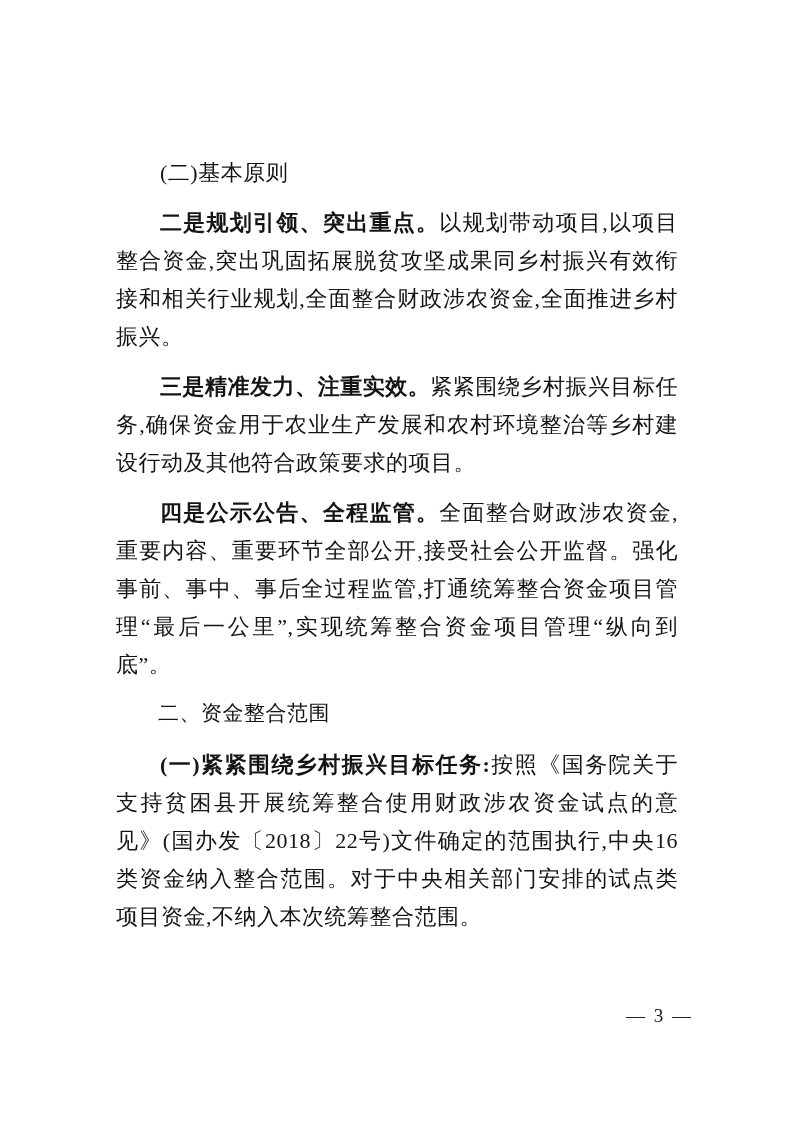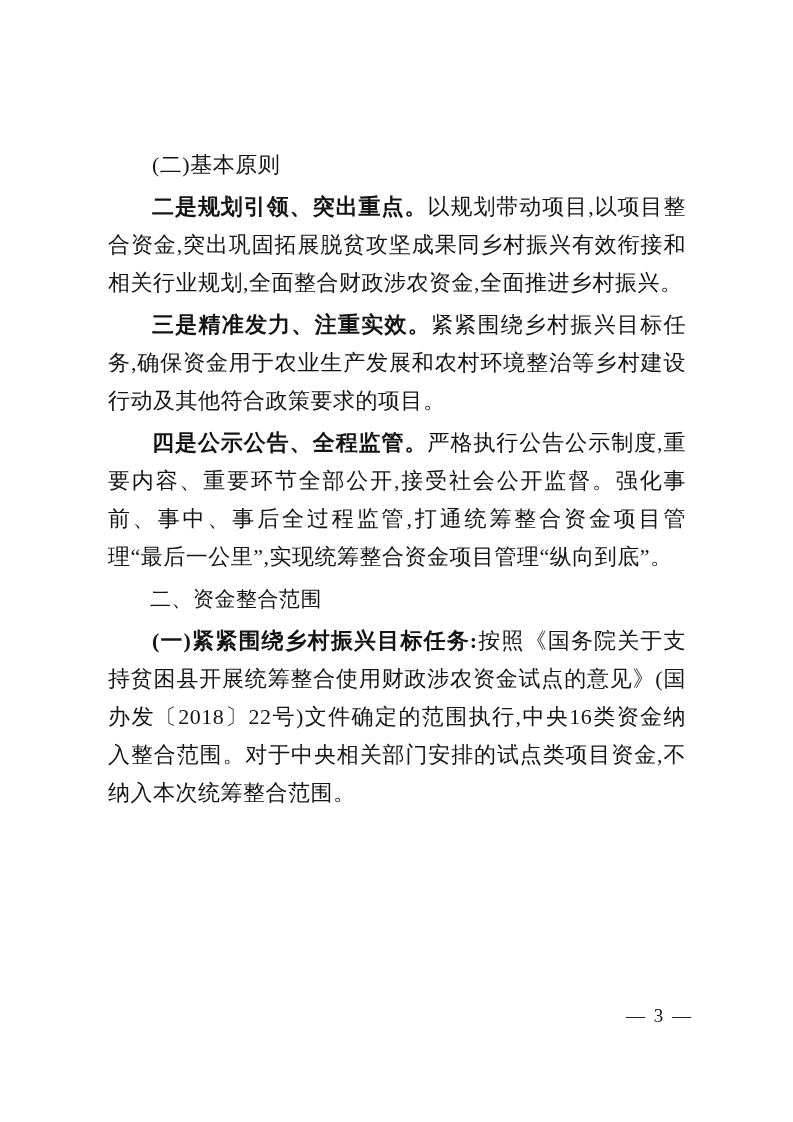--- a/index.html
+++ b/index.html
@@ -22,34 +22,34 @@
   }
   .content {
     position: absolute;
     left: 104px;
     top: 142px;
     width: 586px;
   }
   .content p,
   .content h2,
   .content h3 {
-    margin: 4px;
+    margin: 12px;
     font-size: 22px;
     line-height: 38px;
     font-weight: normal;
     text-indent: 2em;
     text-align: justify;
     text-justify: inter-ideograph;
     letter-spacing: 0.5px;
   }
   .heading-kai {
     font-weight: bold;
   }
   .heading-hei {
-    font-family: Liberation Serif, serif;
+    font-family: Liberation Mono, monospace;
     font-weight: bold;
     font-size: 21px !important;
     letter-spacing: 1px;
   }
   .lead {
     font-weight: bold;
   }
   .page-number {
     position: absolute;
     top: 1002px;
@@ -68,21 +68,21 @@
 
   <div class="content">
 
     <h3 class="heading-kai">(二)基本原则</h3>
 
 
     <p><span class="lead">二是规划引领、突出重点。</span><span>以规划带动项目,以项目整合资金,突出巩固拓展脱贫攻坚成果同乡村振兴有效衔接和相关行业规划,全面整合财政涉农资金,全面推进乡村振兴。</span></p>
 
     <p><span class="lead">三是精准发力、注重实效。</span><span>紧紧围绕乡村振兴目标任务,确保资金用于农业生产发展和农村环境整治等乡村建设行动及其他符合政策要求的项目。</span></p>
 
-    <p><span class="lead">四是公示公告、全程监管。</span><span>严格执行公告公示制度,重要内容、重要环节全部公开,接受社会公开监督。强化事前、事中、事后全过程监管,打通统筹整合资金项目管理“最后一公里”,实现统筹整合资金项目管理“纵向到底”。</span></p>
+    <p><span class="lead">四是公示公告、全程监管。</span><span>全面整合财政涉农资金,重要内容、重要环节全部公开,接受社会公开监督。强化事前、事中、事后全过程监管,打通统筹整合资金项目管理“最后一公里”,实现统筹整合资金项目管理“纵向到底”。</span></p>
 
     <h2 class="heading-hei">二、资金整合范围</h2>
 
     <p><span class="lead">(一)紧紧围绕乡村振兴目标任务:</span><span>按照《国务院关于支持贫困县开展统筹整合使用财政涉农资金试点的意见》(国办发〔2018〕22号)文件确定的范围执行,中央16类资金纳入整合范围。对于中央相关部门安排的试点类项目资金,不纳入本次统筹整合范围。</span></p>
 
 
   </div>
 
   <div class="page-number">— 3 —</div>
 

